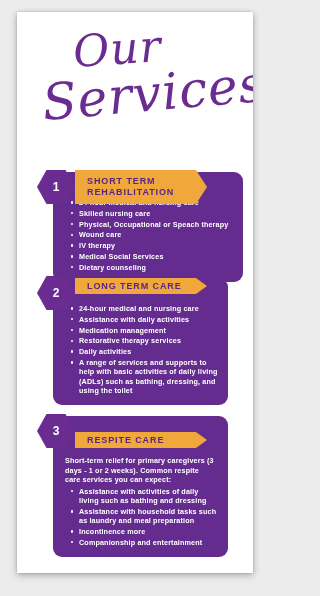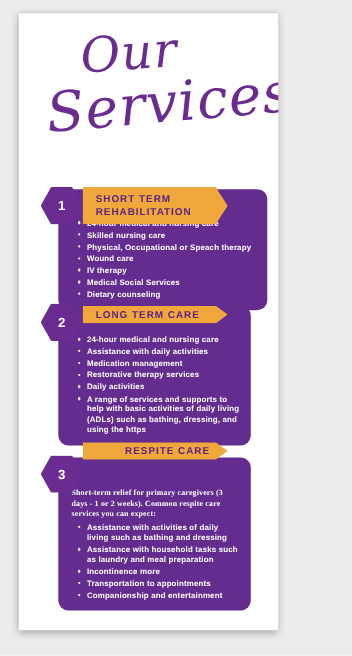--- a/index.html
+++ b/index.html
@@ -83,23 +83,22 @@
   .hex-num{
     color:#ffffff;font-size:12px;font-weight:bold;
     font-family:"Liberation Sans", sans-serif;
   }
   .intro{
     color:#ffffff;
     font-size:7.2px;
     line-height:9.6px;
     font-weight:bold;
     letter-spacing:0.15px;
-    margin:0 0 2px 4px;
+    margin:12px 0 2px 4px;
     padding-right:4px;
-    font-family:Liberation Serif, serif;
   }
   ul.bullets{
     list-style:none;margin:0;padding:0 2px 0 10px;
   }
   ul.bullets li{
     position:relative;
     color:#ffffff;
     font-size:7.2px;
     line-height:9.3px;
     font-weight:bold;
@@ -157,43 +156,42 @@
   </div>
 
   <div class="section" style="top:252px;">
     <div class="card" style="width:175px;padding-top:26px;">
       <ul class="bullets">
         <li>24-hour medical and nursing care</li>
         <li>Assistance with daily activities</li>
         <li>Medication management</li>
         <li>Restorative therapy services</li>
         <li>Daily activities</li>
-        <li>A range of services and supports to help with basic activities of daily living (ADLs) such as bathing, dressing, and using the https</li>
+        <li>A range of services and supports to help with basic activities of daily living (ADLs) such as bathing, dressing, and using the toilet</li>
       </ul>
     </div>
     <div class="banner" style="width:132px;top:14px;">
       <span class="banner-text">LONG TERM CARE</span>
     </div>
     <div class="hex" style="top:12px;">
       <span class="hex-num">2</span>
     </div>
   </div>
 
   <div class="section" style="top:390px;">
     <div class="card" style="width:175px;padding-top:28px;">
       <p class="intro">Short-term relief for primary caregivers (3 days - 1 or 2 weeks). Common respite care services you can expect:</p>
       <ul class="bullets">
         <li>Assistance with activities of daily living such as bathing and dressing</li>
         <li>Assistance with household tasks such as laundry and meal preparation</li>
         <li>Incontinence more</li>
-        <li>Transportation to appointments</li>
         <li>Companionship and entertainment</li>
       </ul>
     </div>
-    <div class="banner" style="width:132px;top:0;justify-content:flex-end;">
+    <div class="banner" style="width:132px;top:30px;">
       <span class="banner-text">RESPITE CARE</span>
     </div>
     <div class="hex" style="top:12px;">
       <span class="hex-num">3</span>
     </div>
   </div>
 
   <div class="footer" style="top:524px;margin-top:41px;">
     <div>For more information:</div>
     <div>https://gigharborhrc.com</div>

